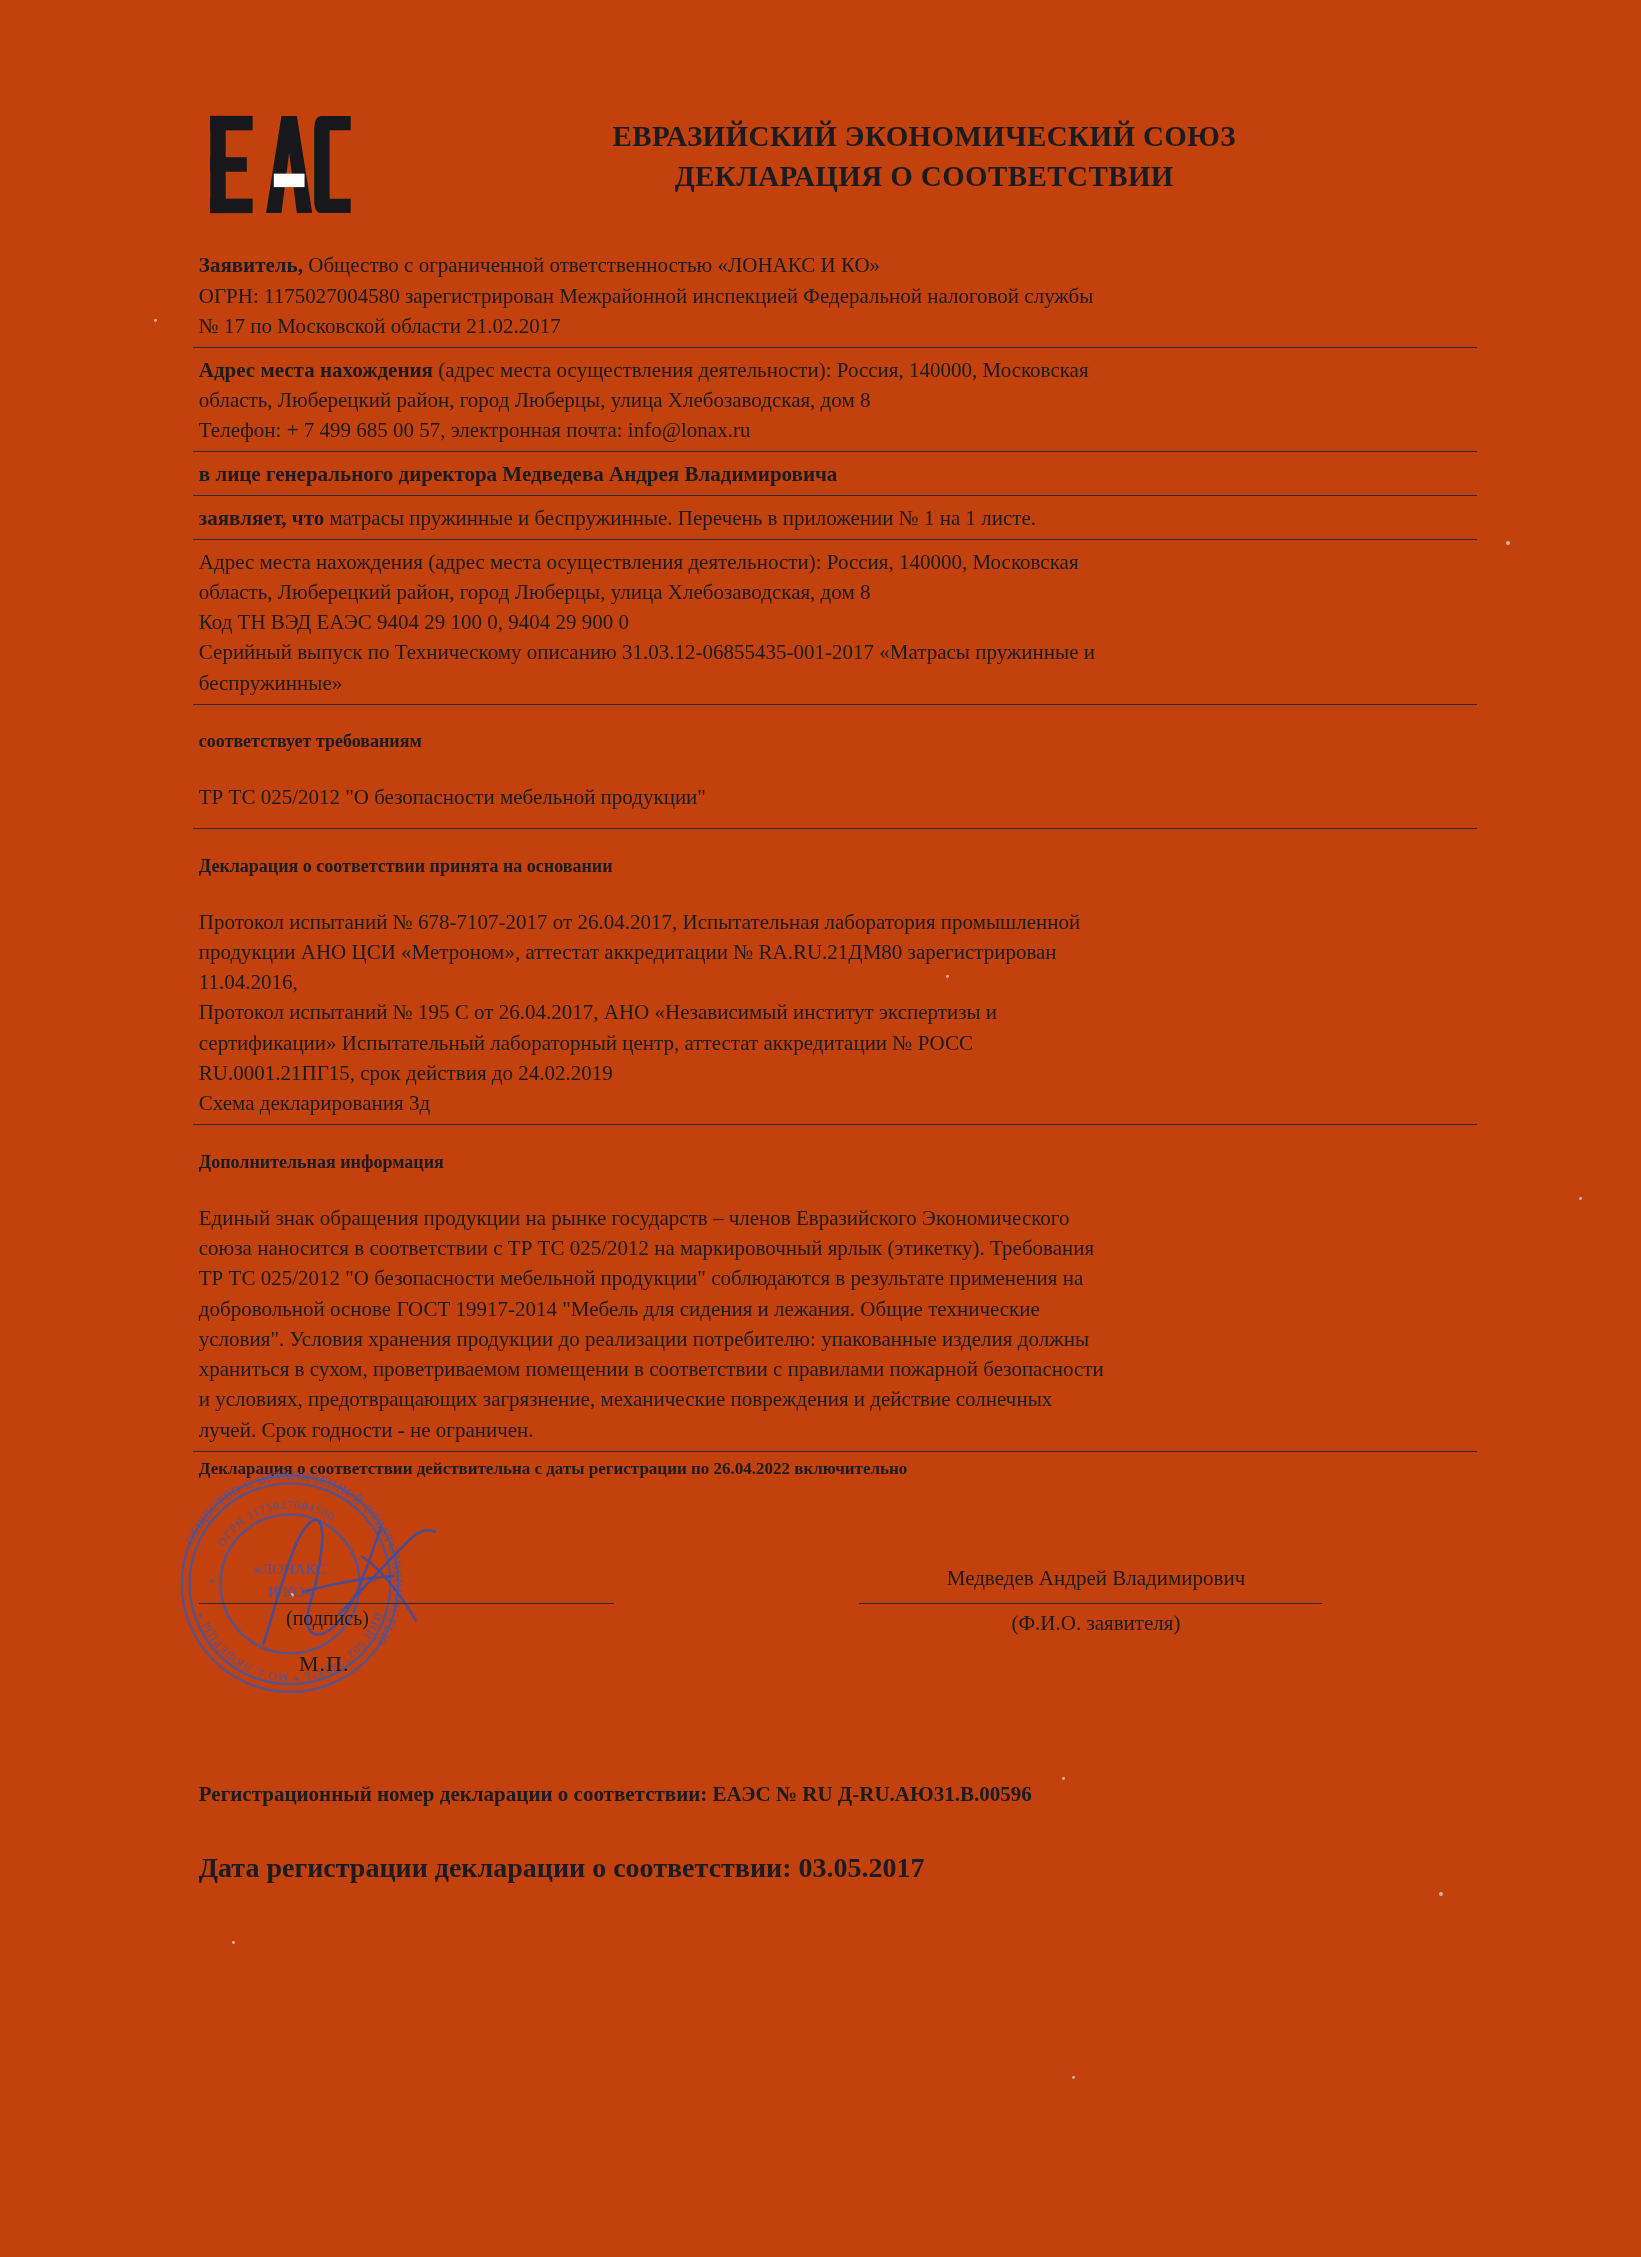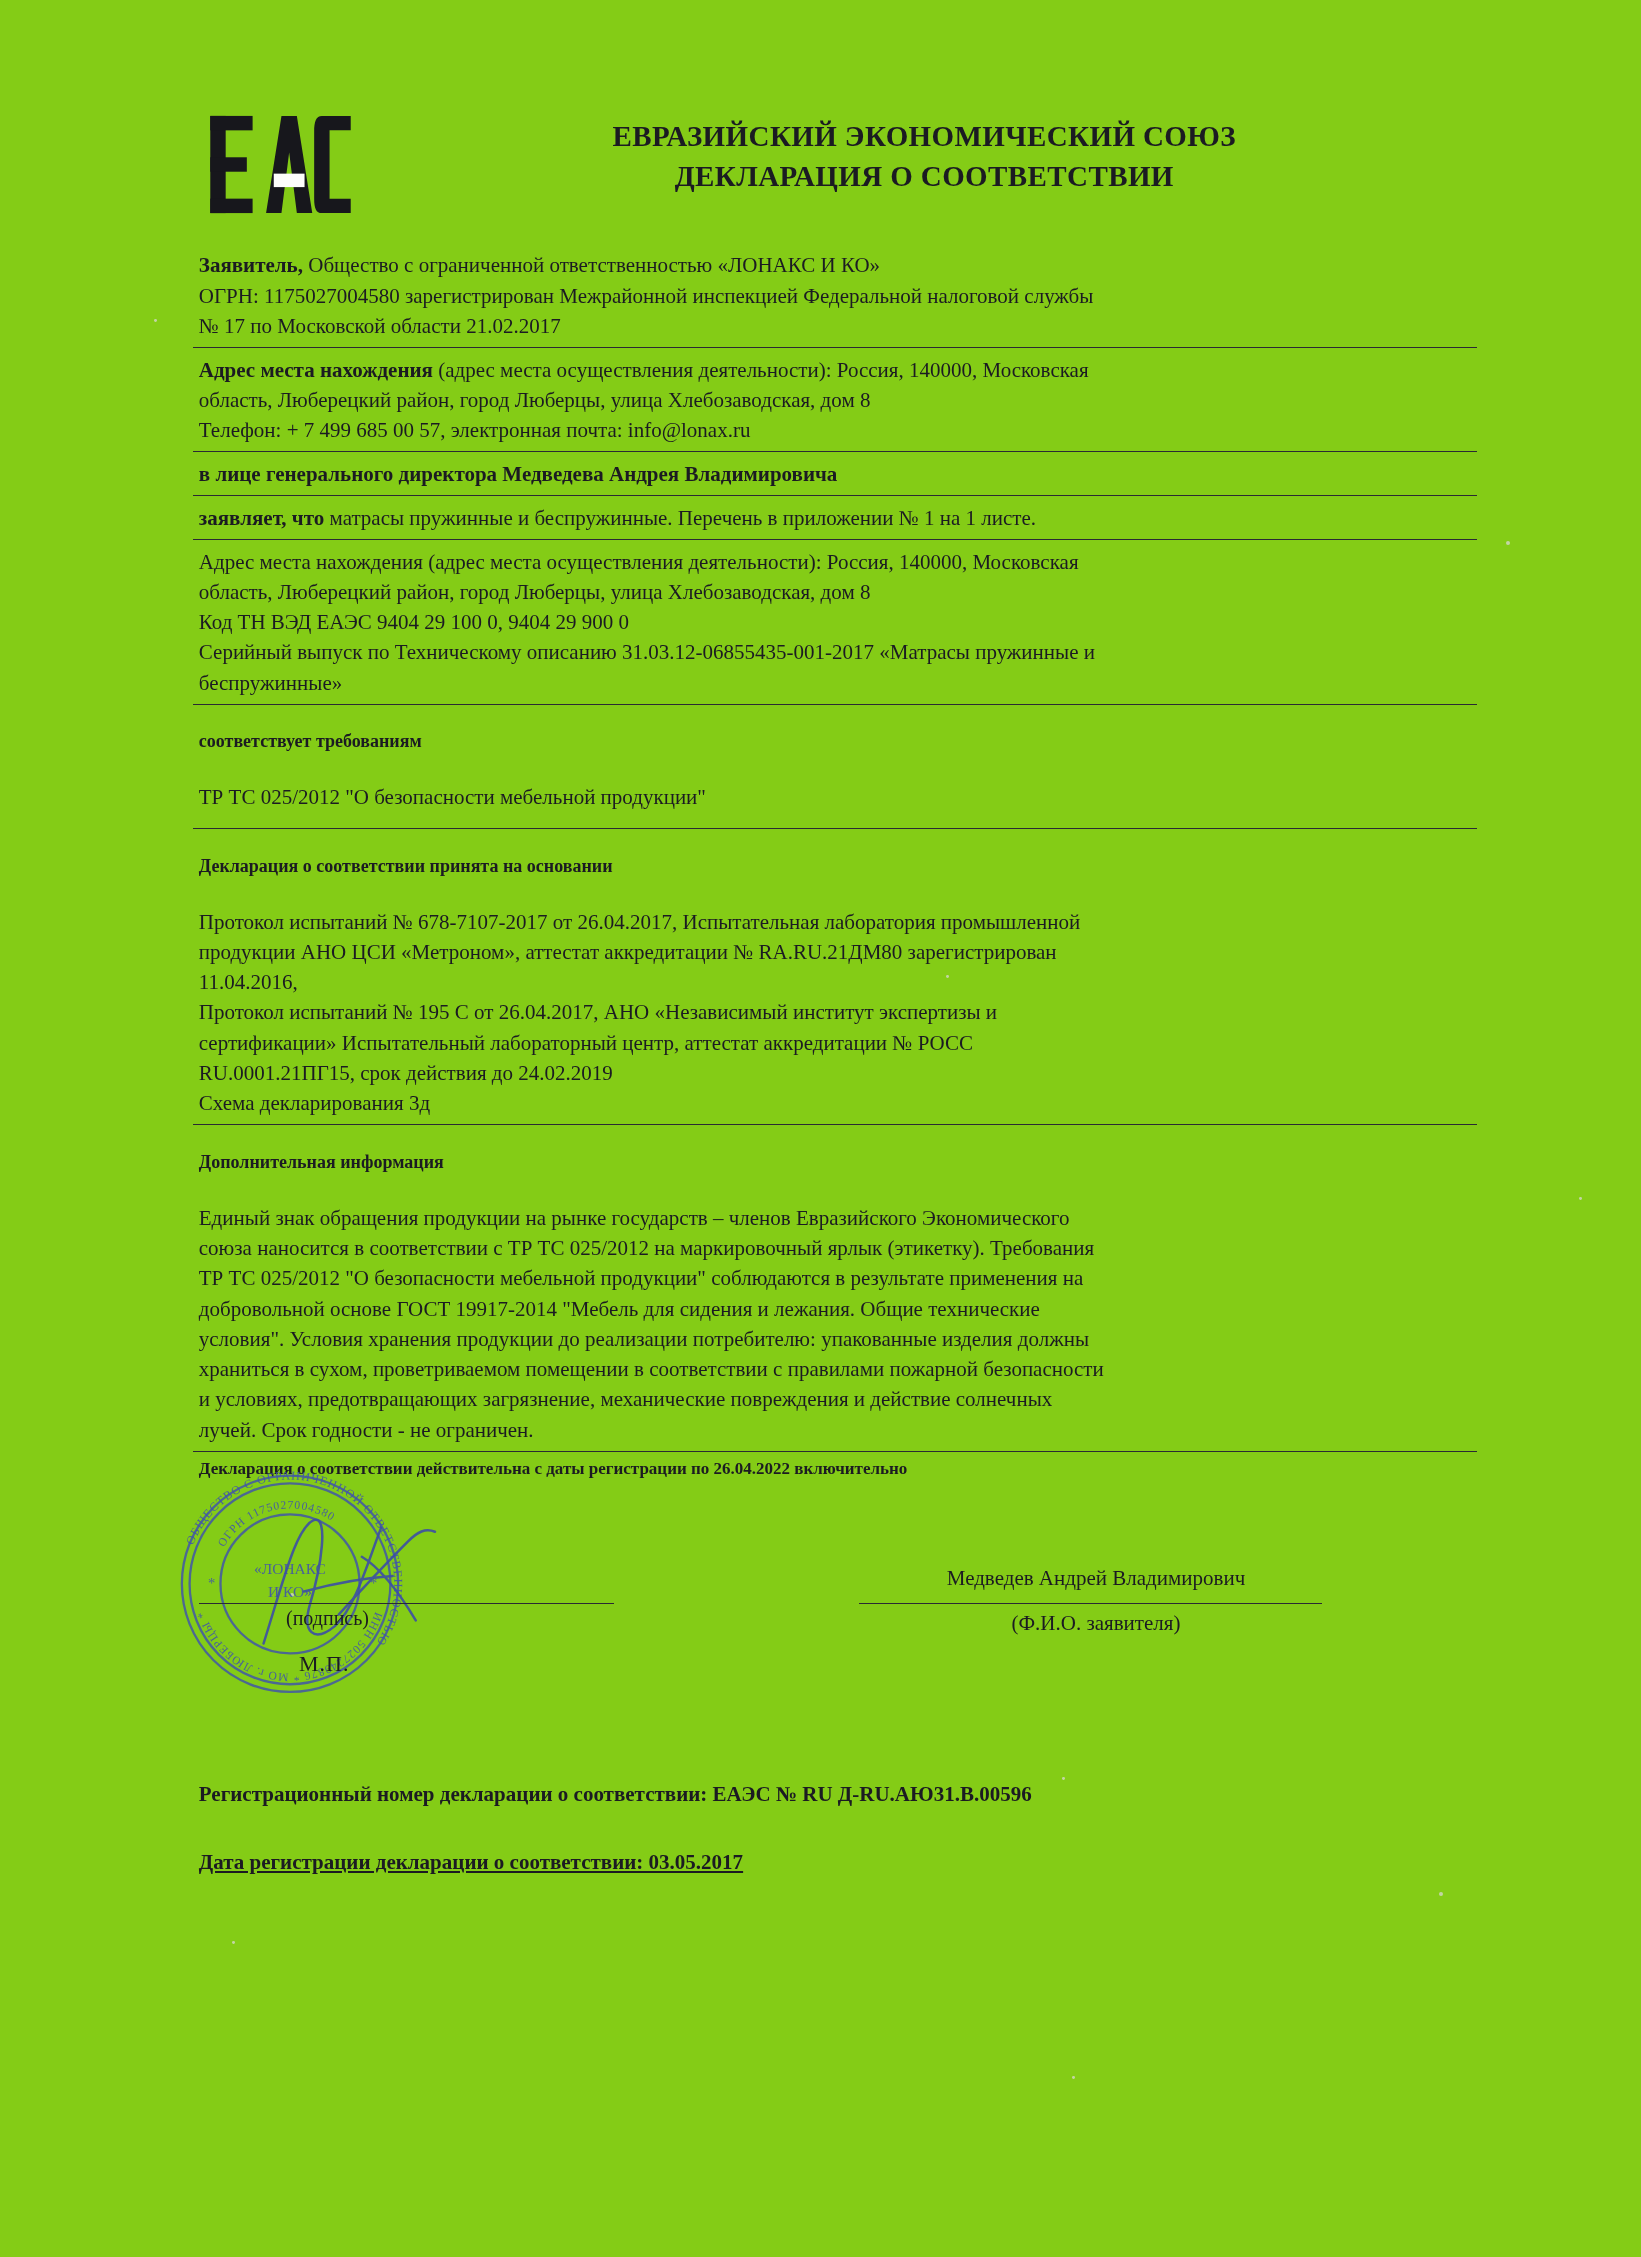--- a/index.html
+++ b/index.html
@@ -12,21 +12,21 @@
     height: 2257px;
     position: relative;
     font-family: "Liberation Serif", serif;
     color: #1b1b22;
     overflow: hidden;
   }
 
   .page {
     position: absolute;
     inset: 0;
-    background: #84cc16;
+    background: #c2410c;
   }
 
   
   .speck {
     position: absolute;
     background: #d8d8d4;
     border-radius: 50%;
     opacity: .75;
   }
 
@@ -173,26 +173,25 @@
   .footer {
     margin-top: 68px;
   }
   .footer .reg {
     font-size: 21px;
     font-weight: bold;
     padding-left: 5.8px;
     line-height: 1.5;
   }
   .footer .date {
-    font-size: 21px;
+    font-size: 28px;
     font-weight: bold;
     padding-left: 5.8px;
     margin-top: 37px;
     line-height: 1.5;
-    text-decoration: underline;
   }
 </style>
 </head>
 <body>
 
 <div class="page">
 
   <div class="speck" style="left:154px;top:319px;width:2.9px;height:2.9px;"></div>
   <div class="speck" style="left:1506px;top:541px;width:3.9px;height:3.9px;"></div>
   <div class="speck" style="left:946px;top:975px;width:2.9px;height:2.9px;"></div>

